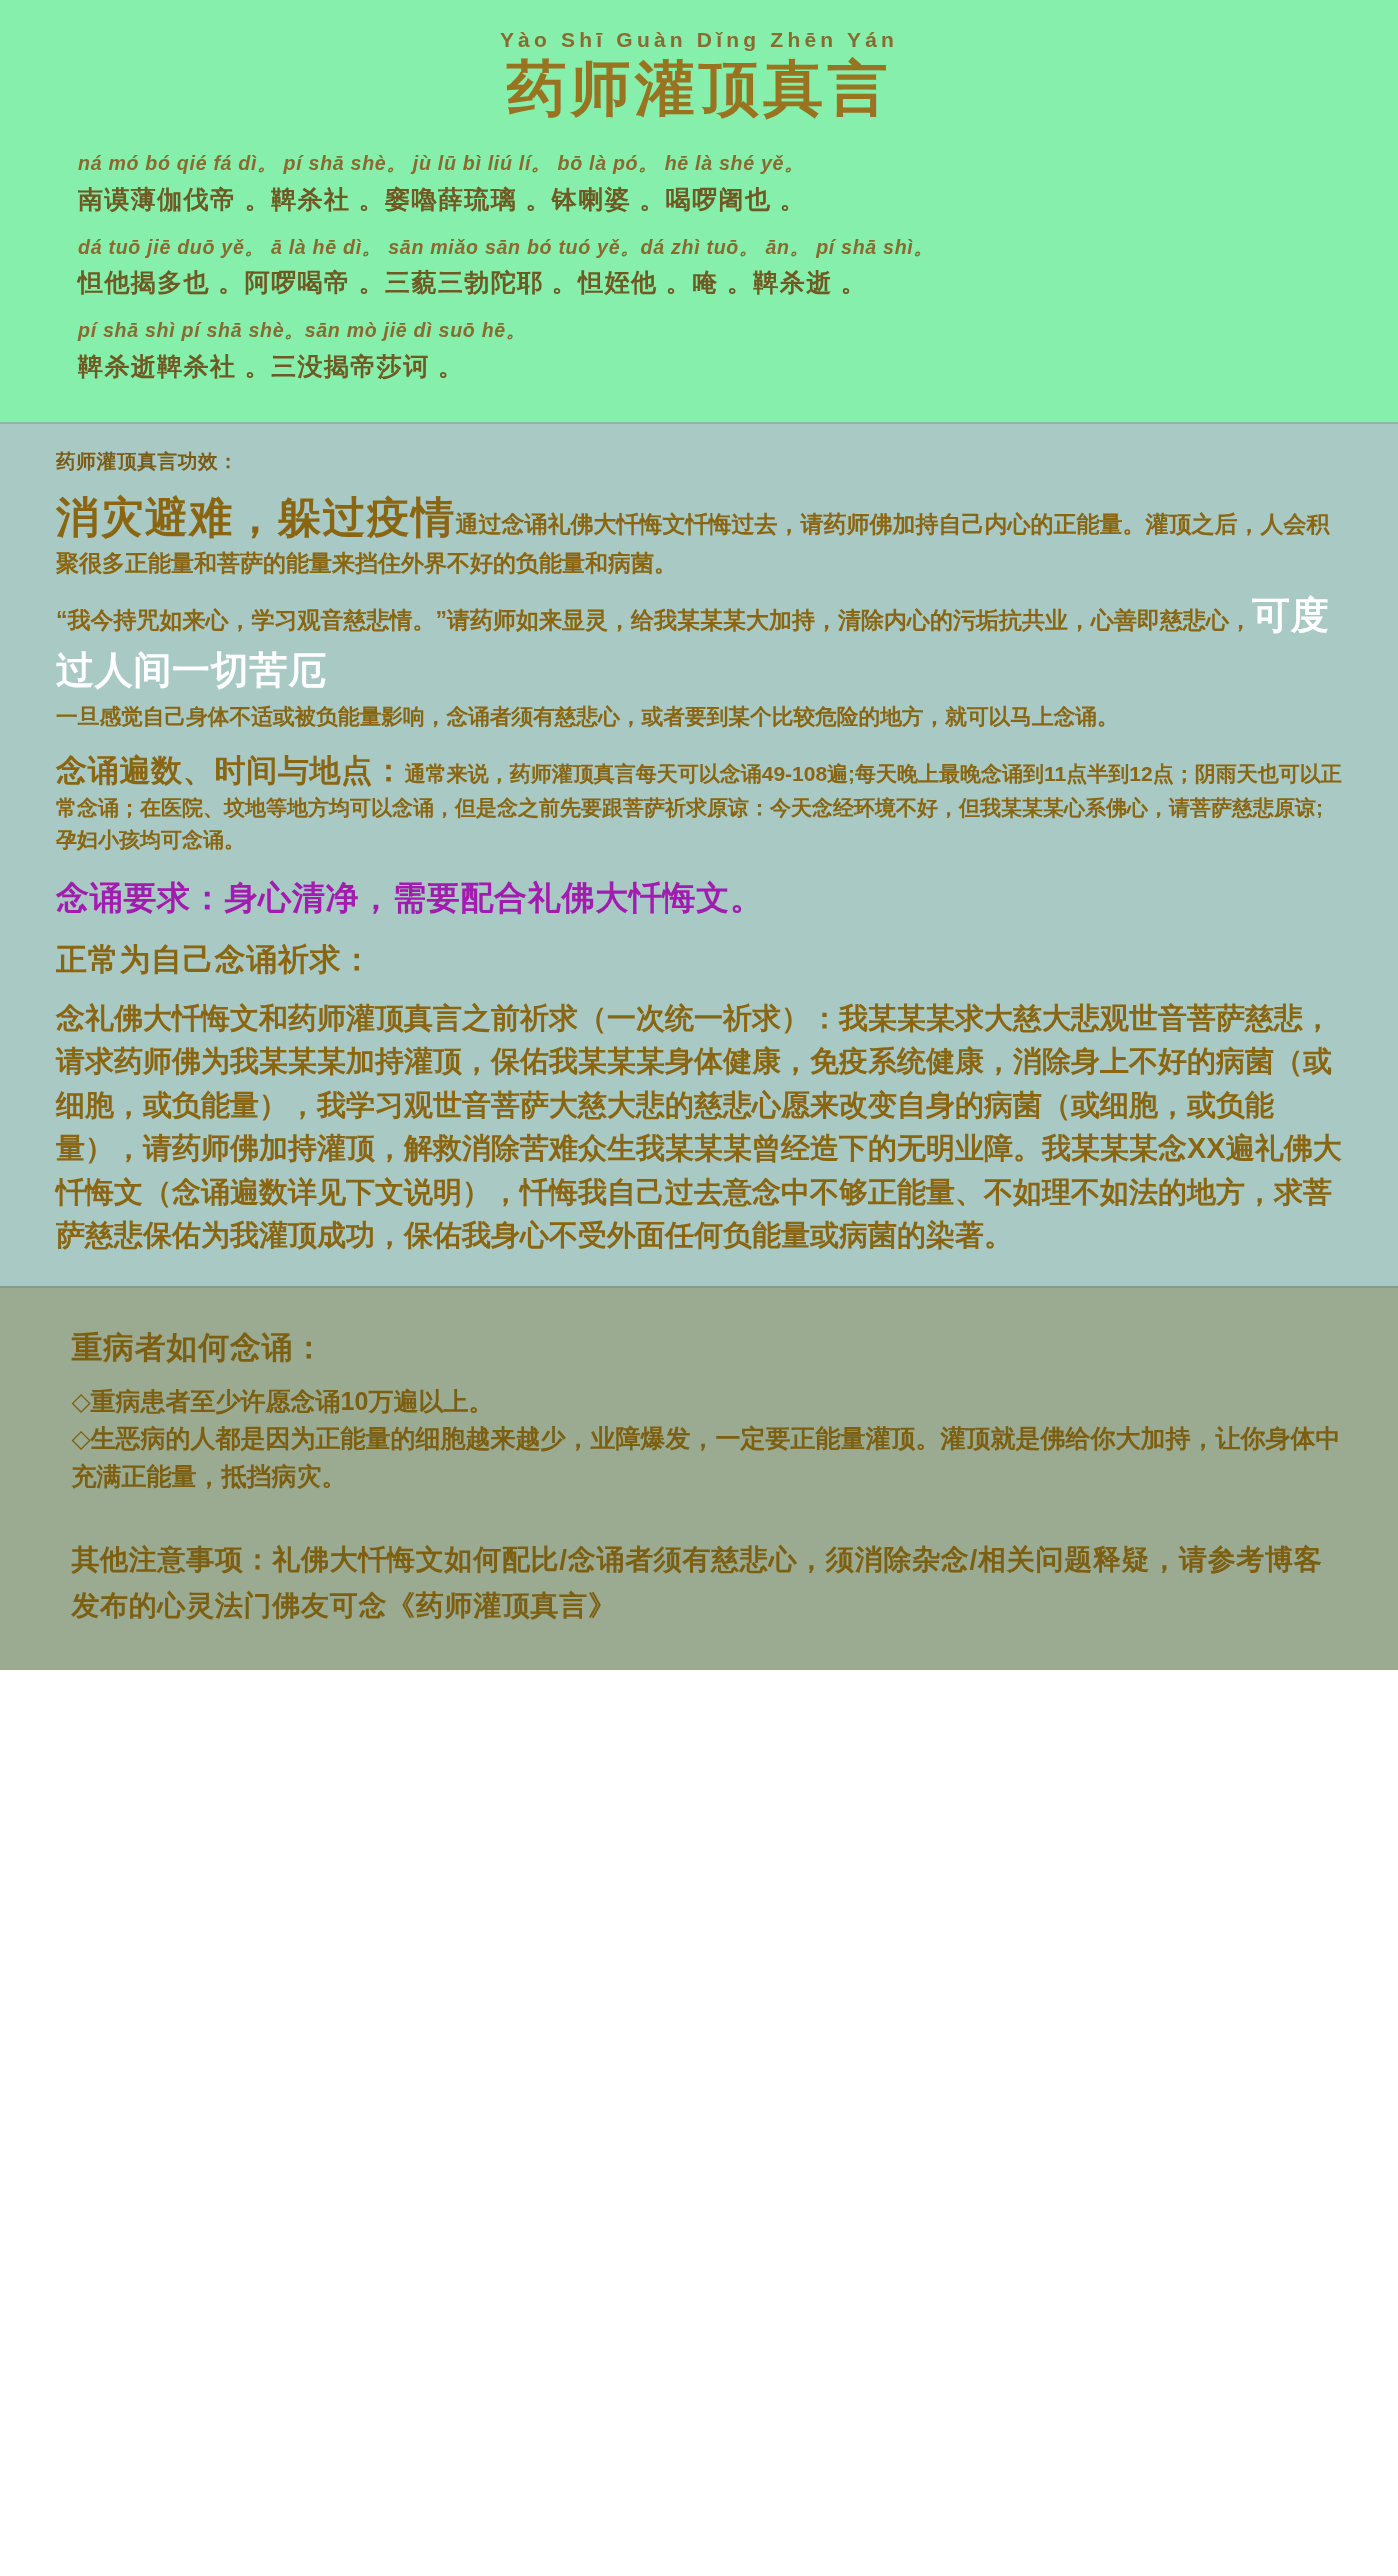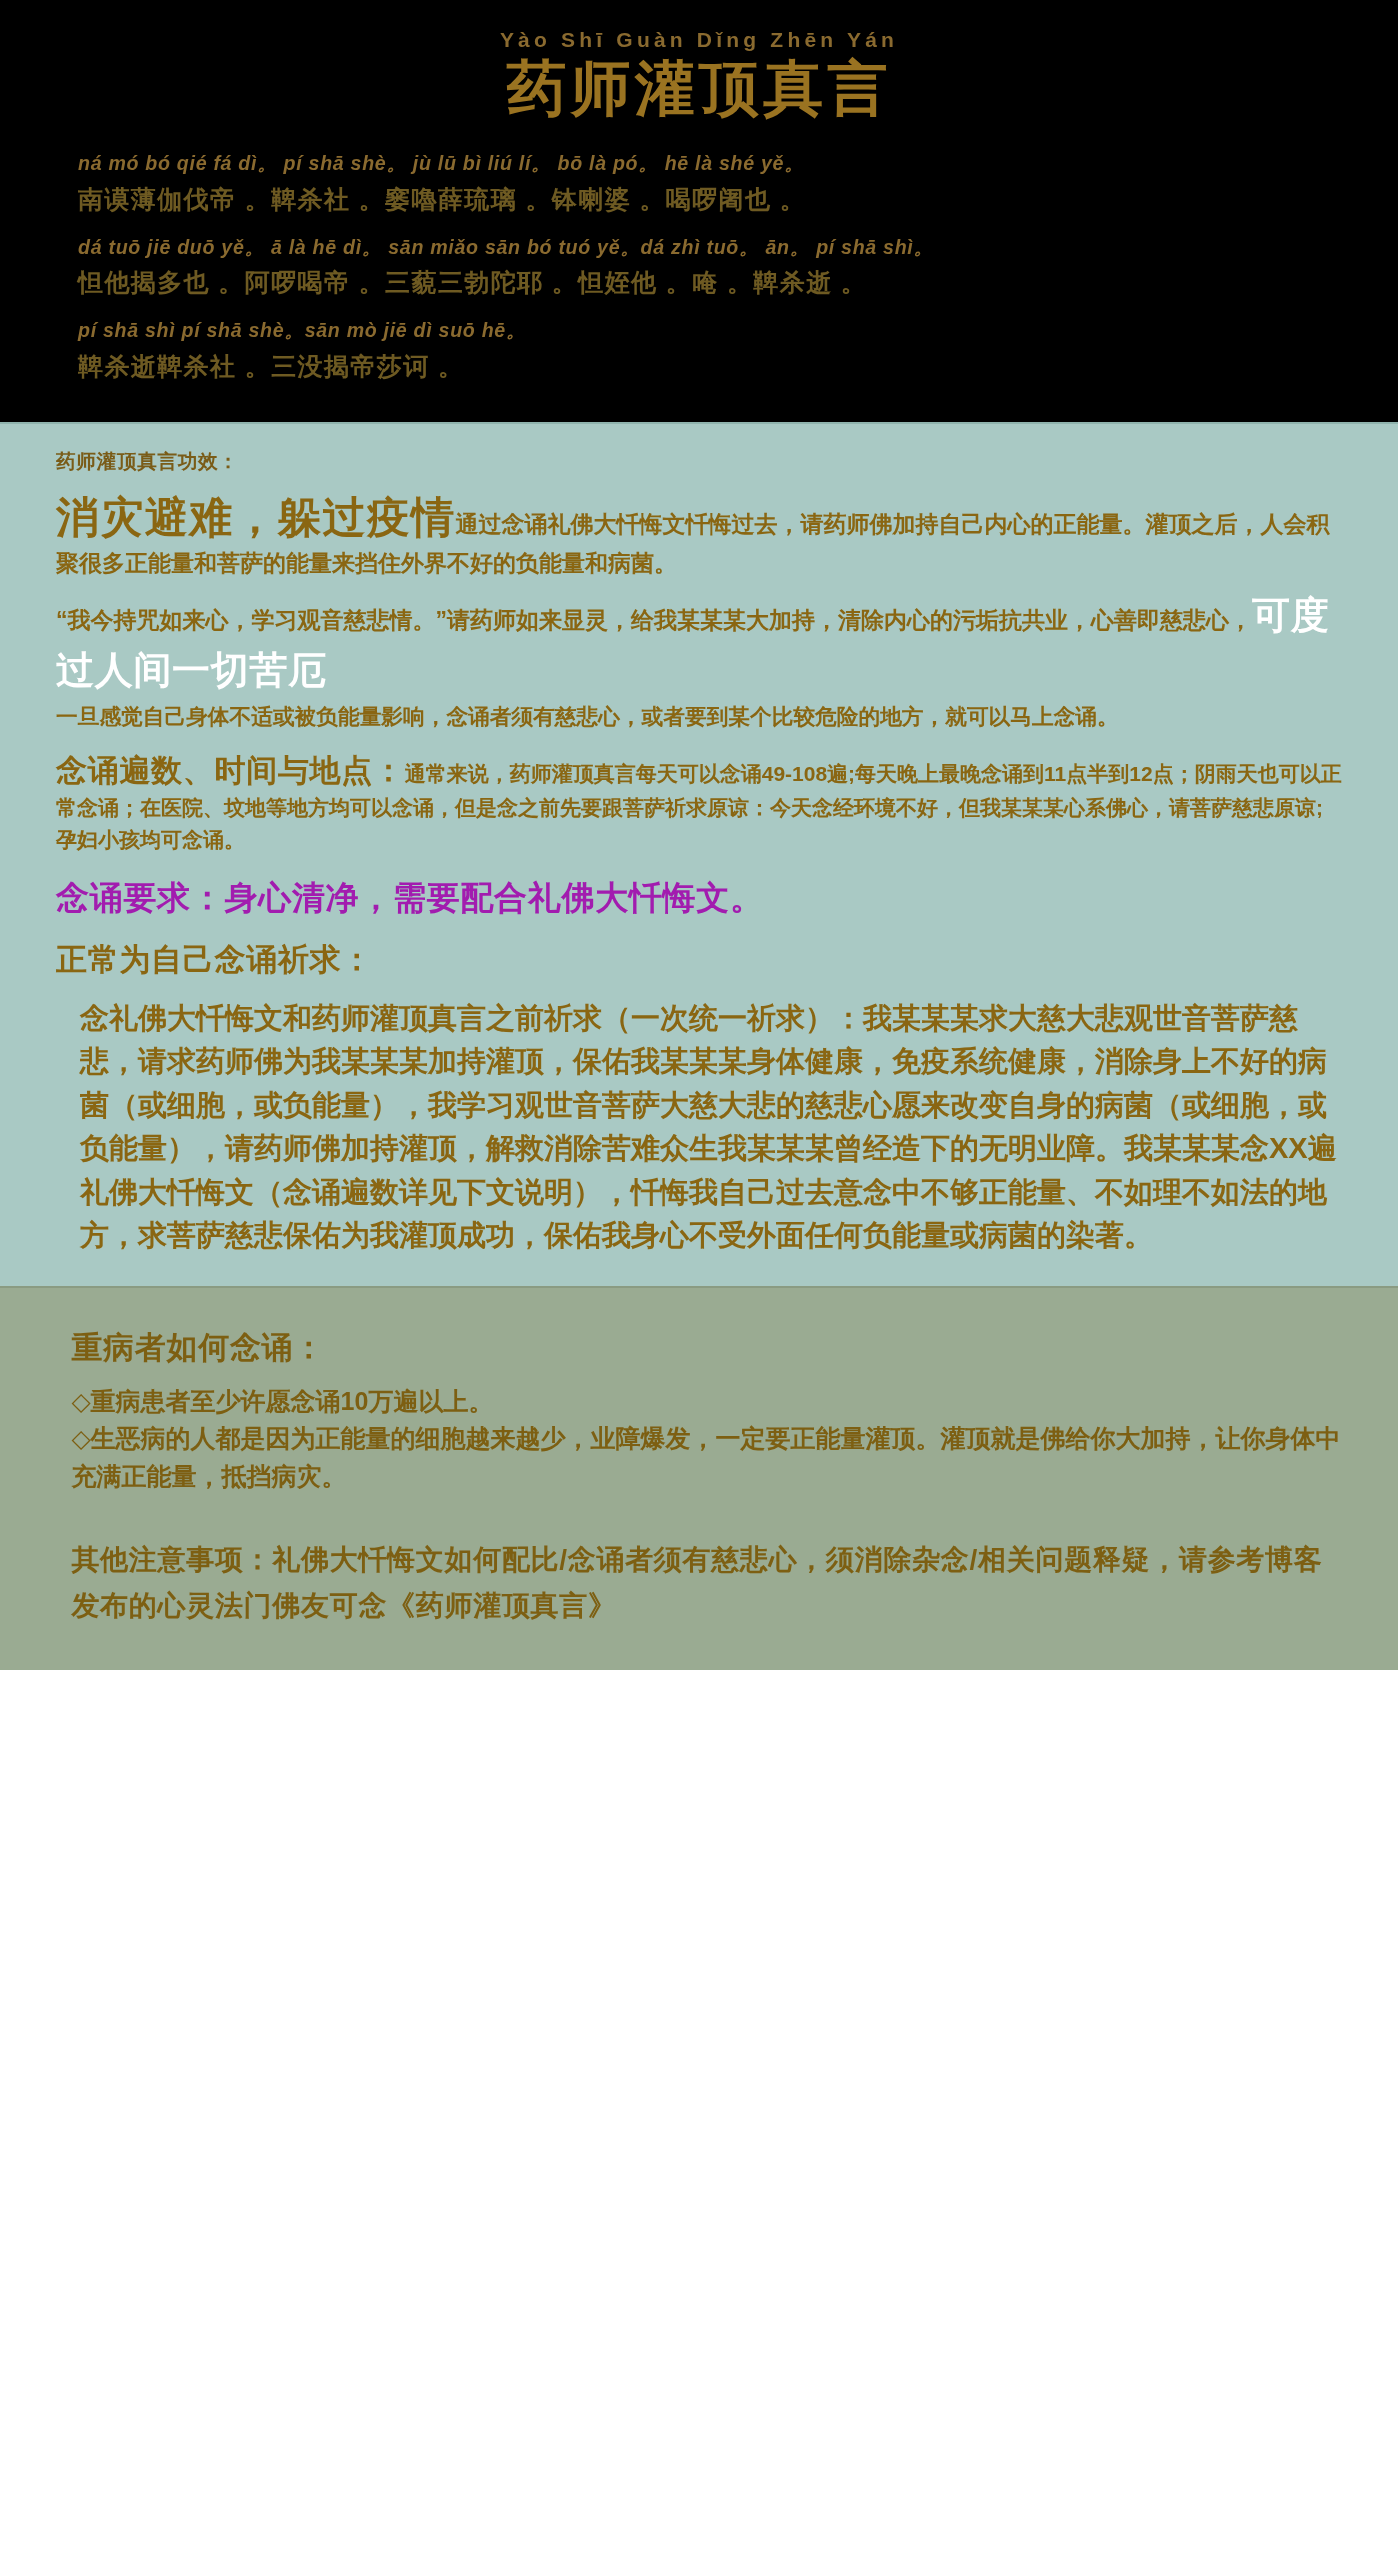--- a/index.html
+++ b/index.html
@@ -6,21 +6,21 @@
   html, body { margin: 0; padding: 0; }
   body {
     width: 1398px;
     font-family: "Liberation Sans", "DejaVu Sans", sans-serif;
     background: #ffffff;
   }
   .page { width: 1398px; position: relative; }
 
   
   .mantra-section {
-    background: #000000;
+    background: #86efac;
     padding: 28px 0 21px 0;
   }
   .pinyin-title {
     text-align: center;
     color: #8a6a2f;
     font-weight: bold;
     font-size: 21px;
     letter-spacing: 4.2px;
     margin-bottom: 4.2px;
   }
@@ -127,21 +127,20 @@
     font-size: 31px;
     letter-spacing: 0.7px;
     margin-bottom: 15.4px;
   }
   .prayer {
     color: #8a6612;
     font-weight: bold;
     font-size: 29px;
     line-height: 1.5;
     letter-spacing: 0px;
-    margin-left: 24px;
   }
 
   
   .sage-section {
     background: #9aab92;
     padding: 32px 56px 42px 56px;
     border-top: 2.1px solid #8a9b82;
   }
   .sage-heading {
     color: #7d5f12;

